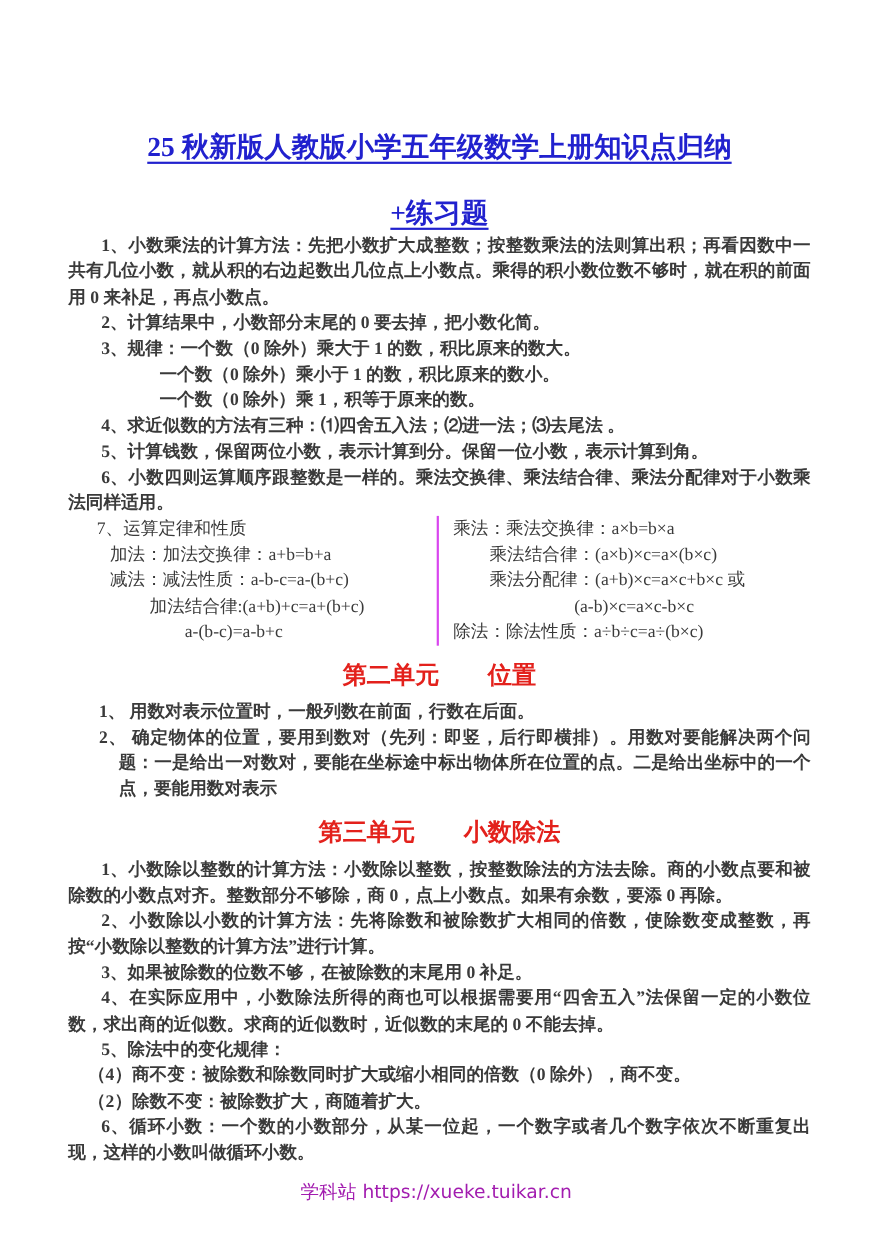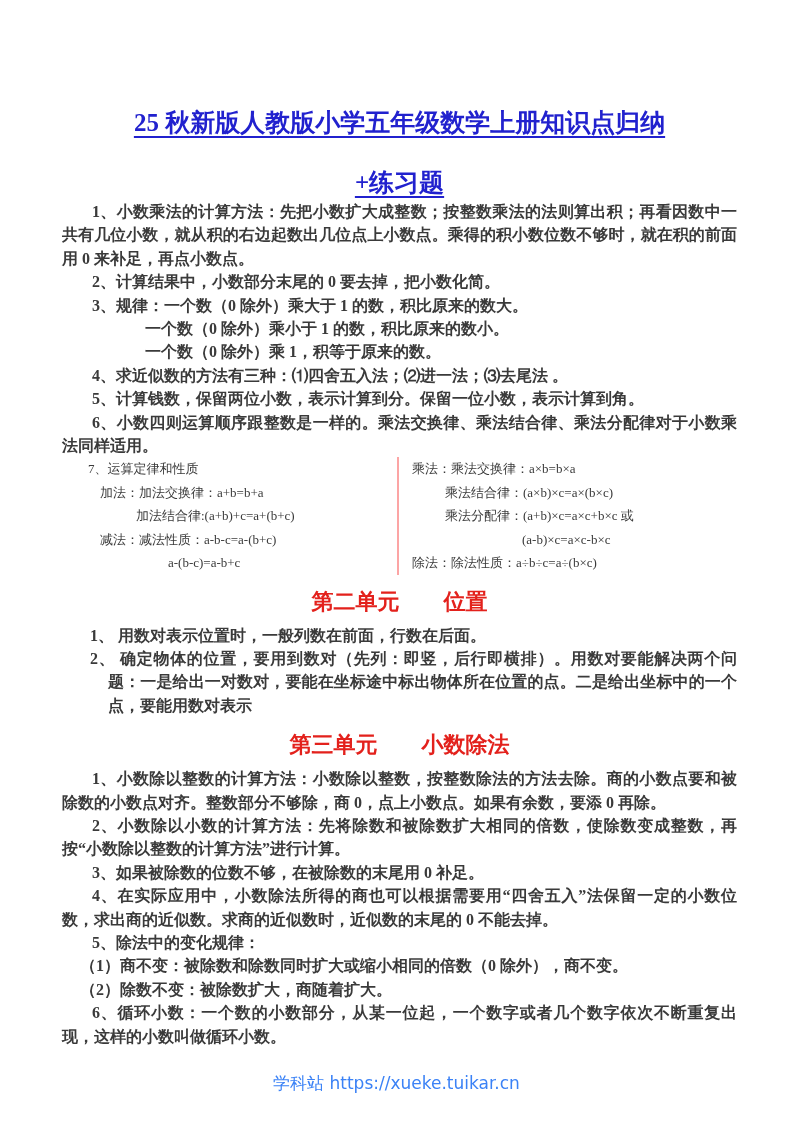--- a/index.html
+++ b/index.html
@@ -7,21 +7,21 @@
     position:relative;
     width:793px;height:1122px;
     margin:0 auto;
     background:#ffffff;
     font-family:"Liberation Serif","DejaVu Serif",serif;
     color:#3a3a3a;
     overflow:hidden;
   }
   .content{
     position:absolute;
-    left:62px; right:56px; top:4px;
+    left:62px; right:56px; top:16px;
   }
   .doc-title{
     margin-top:102px;
     text-align:center;
     color:#2121CE;
     font-weight:bold;
     font-size:25px;
     line-height:34px;
   }
   .doc-title .tline{ text-decoration:underline; text-underline-offset:5px; }
@@ -48,34 +48,34 @@
   .wrap2{ padding-left:83px; }        
   .hang{ padding-left:46px; text-indent:-18px; } 
   .sub{ padding-left:18px; }          
   .law-table{
     display:flex;
     margin-top:0;
   }
   .law-left{ width:335px; }
   .law-right{
     flex:1;
-    border-left:2px solid #fca5a5;
+    border-left:2px solid #d946ef;
   }
   .law-row{
-    font-size:13px;
+    font-size:16px;
     line-height:23.4px;
     white-space:nowrap;
   }
   .footer{
     position:absolute;
     left:0; right:0; top:1072px;
     text-align:center;
     font-family:"DejaVu Sans","Liberation Sans",sans-serif;
     font-size:17px;
-    color:#3b82f6;
+    color:#a21caf;
   }
 </style>
 </head>
 <body>
 
 <div class="page">
   <div class="content">
 
     <div class="doc-title">
       <span class="tline">25 秋新版人教版小学五年级数学上册知识点归纳</span>
@@ -89,22 +89,22 @@
     <p class="body wrap2">一个数（0 除外）乘小于 1 的数，积比原来的数小。</p>
     <p class="body wrap2">一个数（0 除外）乘 1，积等于原来的数。</p>
     <p class="body ind">4、求近似数的方法有三种：⑴四舍五入法；⑵进一法；⑶去尾法 。</p>
     <p class="body ind">5、计算钱数，保留两位小数，表示计算到分。保留一位小数，表示计算到角。</p>
     <p class="body ind">6、小数四则运算顺序跟整数是一样的。乘法交换律、乘法结合律、乘法分配律对于小数乘法同样适用。</p>
 
     <div class="law-table">
       <div class="law-left">
         <div class="law-row" style="padding-left:26px">7、运算定律和性质</div>
         <div class="law-row" style="padding-left:38px">加法：加法交换律：a+b=b+a</div>
+        <div class="law-row" style="padding-left:38px">减法：减法性质：a-b-c=a-(b+c)</div>
         <div class="law-row" style="padding-left:74px">加法结合律:(a+b)+c=a+(b+c)</div>
-        <div class="law-row" style="padding-left:38px">减法：减法性质：a-b-c=a-(b+c)</div>
         <div class="law-row" style="padding-left:106px">a-(b-c)=a-b+c</div>
       </div>
       <div class="law-right">
         <div class="law-row" style="padding-left:13px">乘法：乘法交换律：a×b=b×a</div>
         <div class="law-row" style="padding-left:46px">乘法结合律：(a×b)×c=a×(b×c)</div>
         <div class="law-row" style="padding-left:46px">乘法分配律：(a+b)×c=a×c+b×c 或</div>
         <div class="law-row" style="padding-left:123px">(a-b)×c=a×c-b×c</div>
         <div class="law-row" style="padding-left:13px">除法：除法性质：a÷b÷c=a÷(b×c)</div>
       </div>
     </div>
@@ -114,20 +114,20 @@
     <p class="body hang">1、 用数对表示位置时，一般列数在前面，行数在后面。</p>
     <p class="body hang">2、 确定物体的位置，要用到数对（先列：即竖，后行即横排）。用数对要能解决两个问题：一是给出一对数对，要能在坐标途中标出物体所在位置的点。二是给出坐标中的一个点，要能用数对表示</p>
 
     <h2 class="sec-heading h3m">第三单元　　小数除法</h2>
 
     <p class="body ind">1、小数除以整数的计算方法：小数除以整数，按整数除法的方法去除。商的小数点要和被除数的小数点对齐。整数部分不够除，商 0，点上小数点。如果有余数，要添 0 再除。</p>
     <p class="body ind">2、小数除以小数的计算方法：先将除数和被除数扩大相同的倍数，使除数变成整数，再按“小数除以整数的计算方法”进行计算。</p>
     <p class="body ind">3、如果被除数的位数不够，在被除数的末尾用 0 补足。</p>
     <p class="body ind">4、在实际应用中，小数除法所得的商也可以根据需要用“四舍五入”法保留一定的小数位数，求出商的近似数。求商的近似数时，近似数的末尾的 0 不能去掉。</p>
     <p class="body ind">5、除法中的变化规律：</p>
-    <p class="body sub">（1）商不变：被除数和除数同时扩大或缩小相同的倍数（0 除外），商不变。</p>
+    <p class="body sub">（4）商不变：被除数和除数同时扩大或缩小相同的倍数（0 除外），商不变。</p>
     <p class="body sub">（2）除数不变：被除数扩大，商随着扩大。</p>
     <p class="body ind">6、循环小数：一个数的小数部分，从某一位起，一个数字或者几个数字依次不断重复出现，这样的小数叫做循环小数。</p>
 
   </div>
 
   <div class="footer">学科站 https://xueke.tuikar.cn</div>
 </div>
 
 </body></html>

